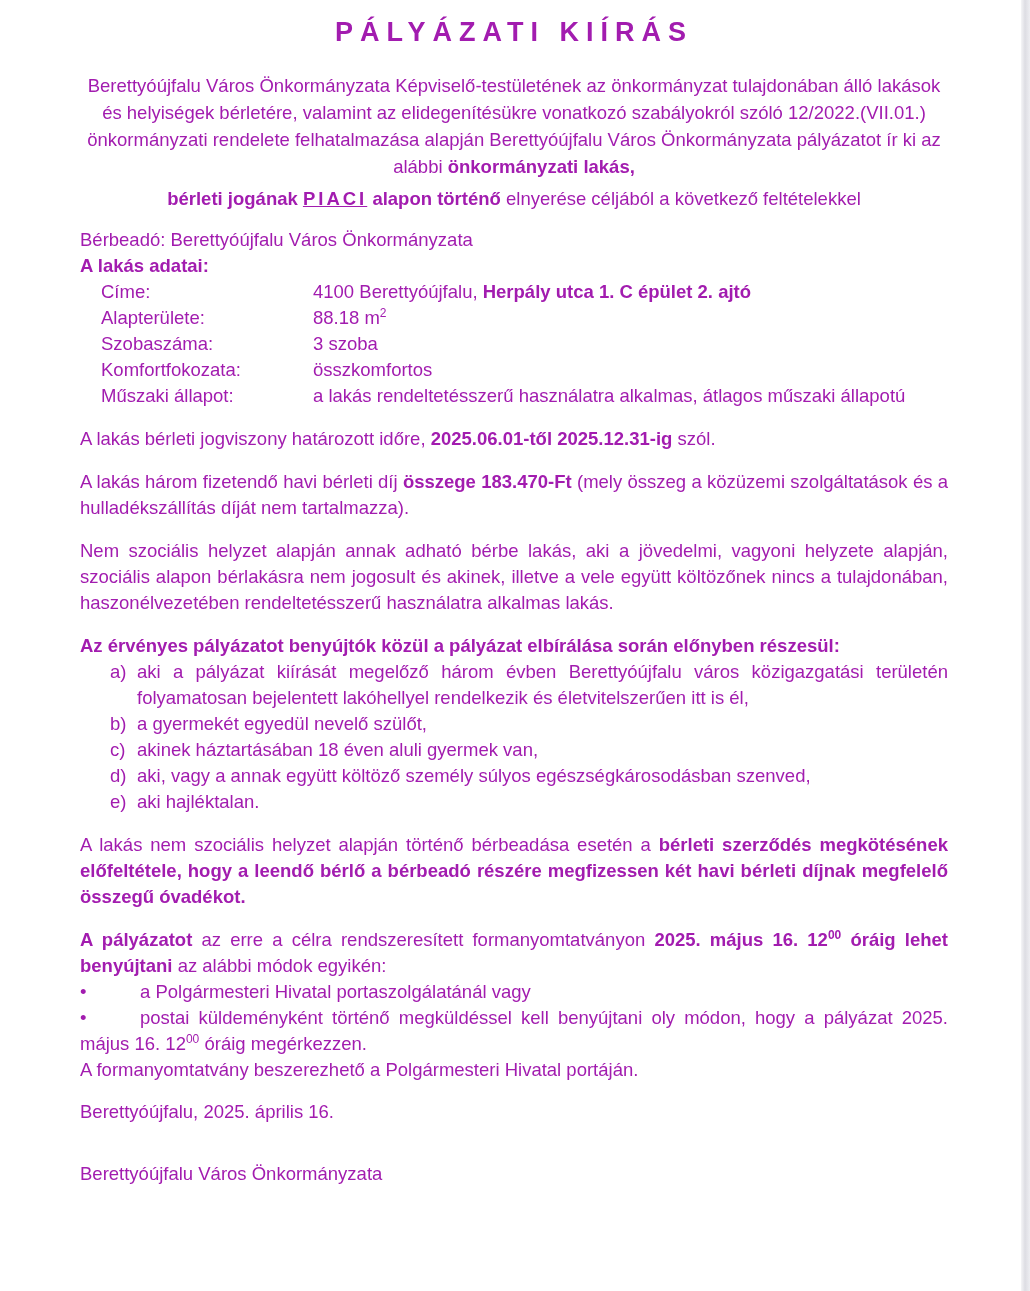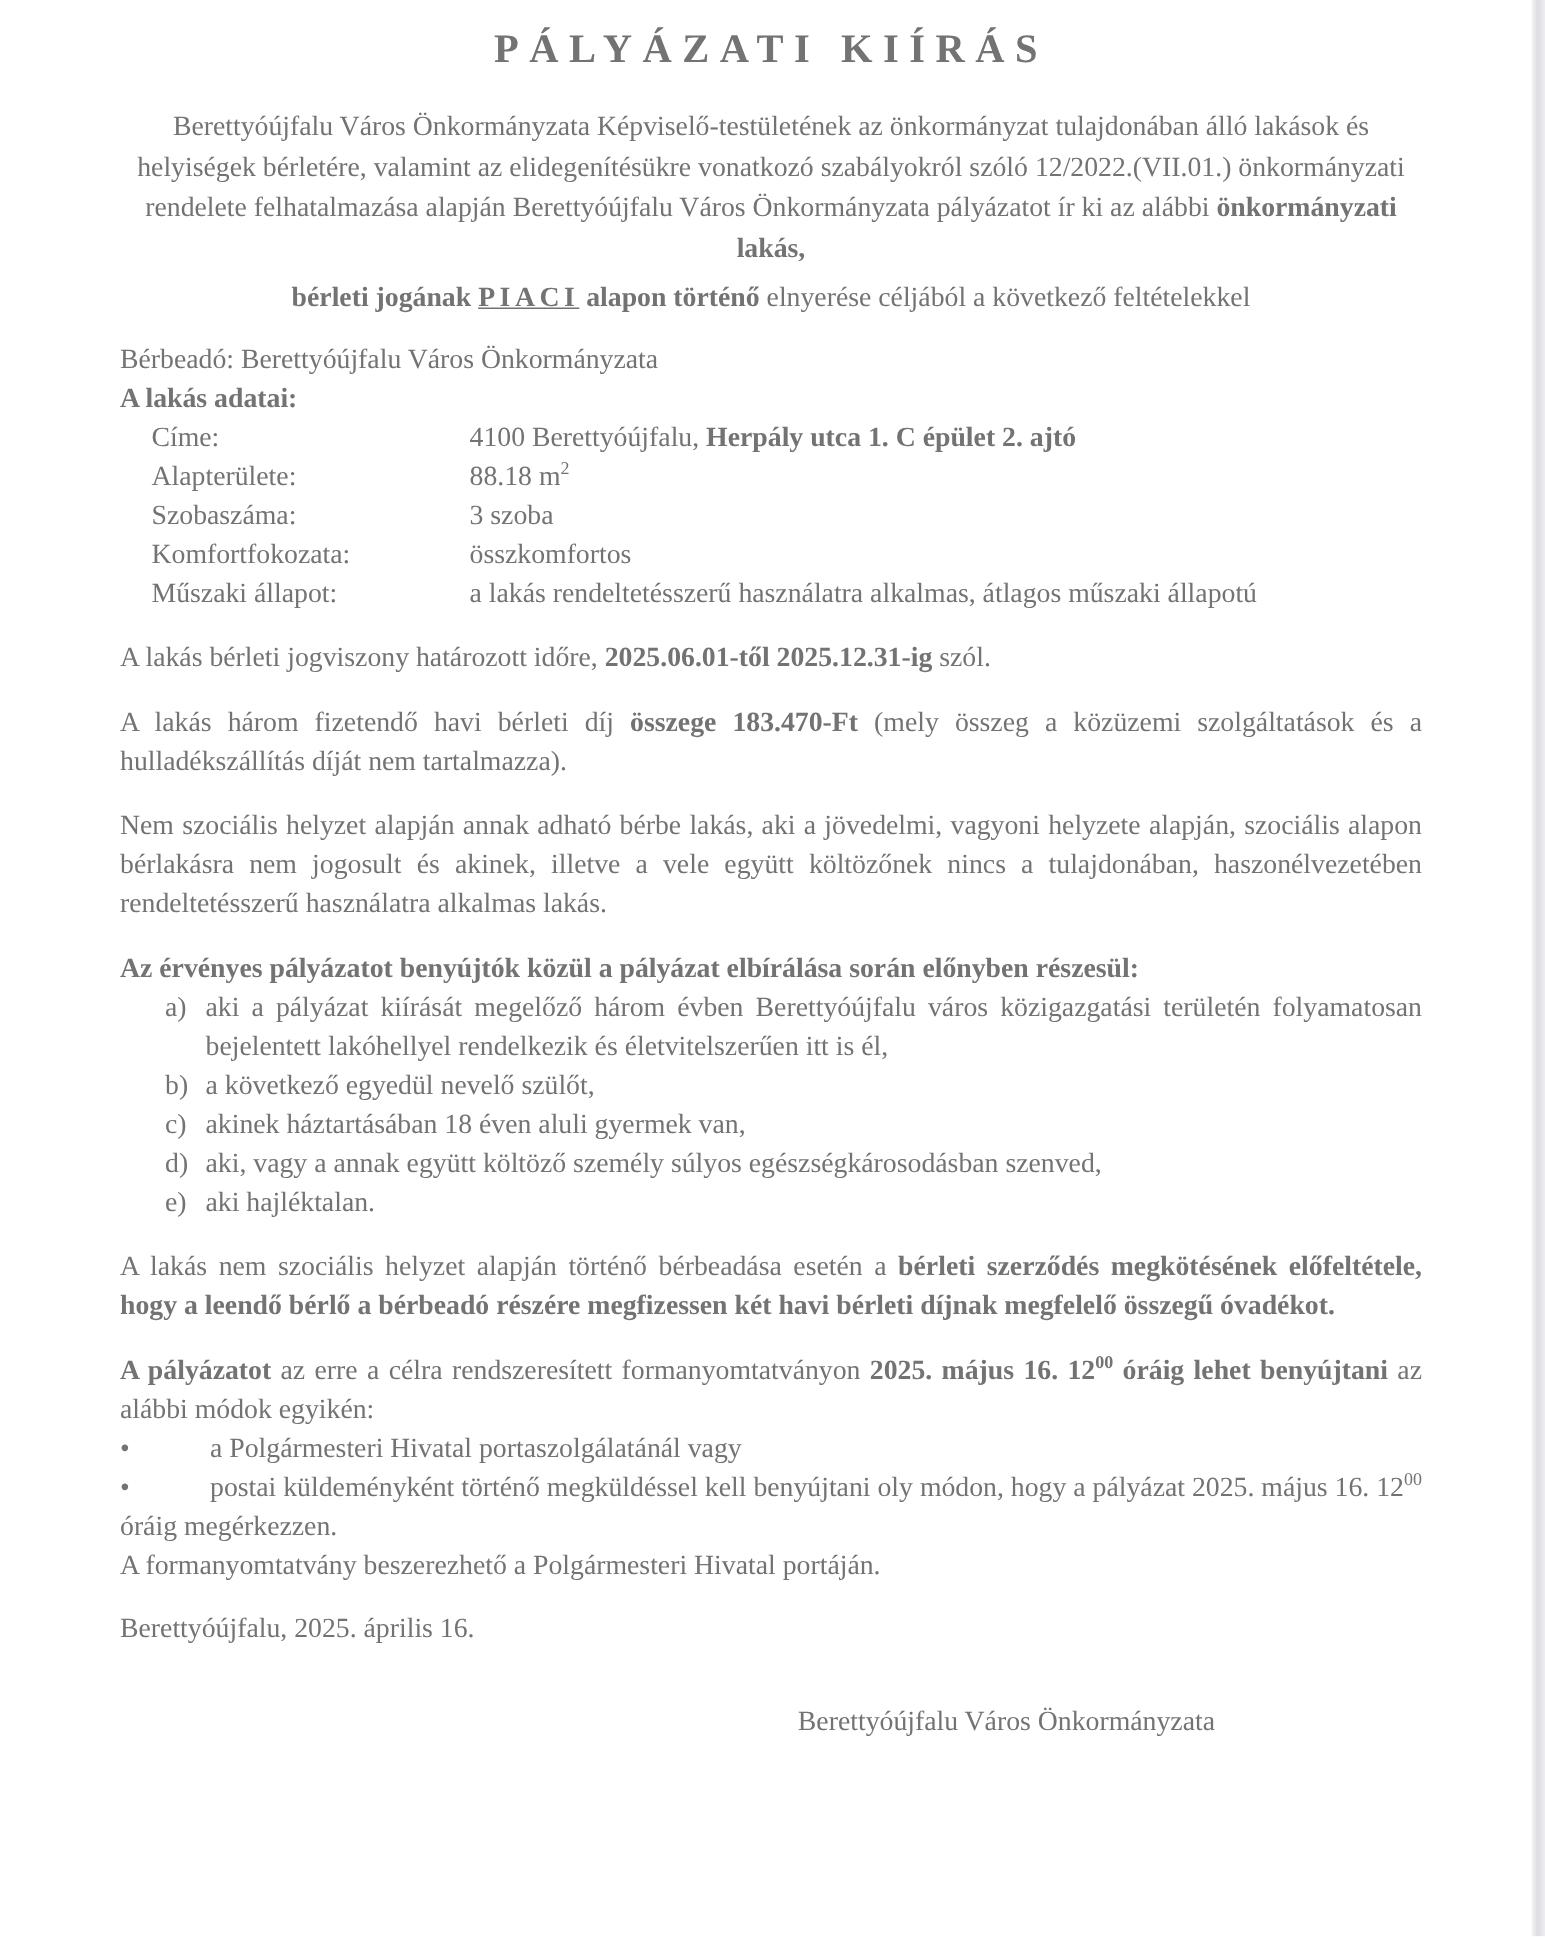--- a/index.html
+++ b/index.html
@@ -1,21 +1,21 @@
 <!DOCTYPE html>
 <html lang="hu"><head>
 <meta charset="utf-8">
 <style>
   html,body{margin:0;padding:0;background:#ffffff;}
   .page{
     position:relative;
     width:1030px;height:1291px;
     background:#ffffff;
-    color:#737373;
-    font-family:Liberation Serif, serif;
+    color:#a21caf;
+    font-family:Liberation Sans, sans-serif;
     overflow:hidden;
   }
   .edge-strip{
     position:absolute;right:0;top:0;width:9px;height:100%;
     background:linear-gradient(to right,#f5f5f7 0%,#dddde3 45%,#eeeef2 100%);
   }
   .content{
     padding:16px 82px 0 80px;
     font-size:18.5px;
     line-height:26px;
@@ -53,21 +53,21 @@
   .bullet-lead{ display:inline-block; width:60px; }
   sup{
     font-size:12px;
     line-height:0;
     vertical-align:super;
   }
   .form-note{ margin-top:0; }
   .dateline{ margin-top:16px; }
   .signature{
     margin-top:36px;
-    text-align:right;
+    text-align:left;
     padding-right:138px;
   }
 </style>
 </head>
 <body>
 
 <div class="page">
   <div class="edge-strip"></div>
 
   <div class="content">
@@ -109,21 +109,21 @@
 
     <p class="section"><span>A lakás bérleti jogviszony határozott időre, </span><span class="b">2025.06.01-től 2025.12.31-ig</span><span> szól.</span></p>
 
     <p class="section just"><span>A lakás három fizetendő havi bérleti díj </span><span class="b">összege 183.470-Ft</span><span> (mely összeg a közüzemi szolgáltatások és a hulladékszállítás díját nem tartalmazza).</span></p>
 
     <p class="section just">Nem szociális helyzet alapján annak adható bérbe lakás, aki a jövedelmi, vagyoni helyzete alapján, szociális alapon bérlakásra nem jogosult és akinek, illetve a vele együtt költözőnek nincs a tulajdonában, haszonélvezetében rendeltetésszerű használatra alkalmas lakás.</p>
 
     <div class="section">
       <p class="b">Az érvényes pályázatot benyújtók közül a pályázat elbírálása során előnyben részesül:</p>
       <div class="list-item"><span class="list-marker">a)</span><span>aki a pályázat kiírását megelőző három évben Berettyóújfalu város közigazgatási területén folyamatosan bejelentett lakóhellyel rendelkezik és életvitelszerűen itt is él,</span></div>
-      <div class="list-item"><span class="list-marker">b)</span><span>a következő egyedül nevelő szülőt,</span></div>
+      <div class="list-item"><span class="list-marker">b)</span><span>a gyermekét egyedül nevelő szülőt,</span></div>
       <div class="list-item"><span class="list-marker">c)</span><span>akinek háztartásában 18 éven aluli gyermek van,</span></div>
       <div class="list-item"><span class="list-marker">d)</span><span>aki, vagy a annak együtt költöző személy súlyos egészségkárosodásban szenved,</span></div>
       <div class="list-item"><span class="list-marker">e)</span><span>aki hajléktalan.</span></div>
     </div>
 
 
     <p class="section just"><span>A lakás nem szociális helyzet alapján történő bérbeadása esetén a </span><span class="b">bérleti szerződés megkötésének előfeltétele, hogy a leendő bérlő a bérbeadó részére megfizessen két havi bérleti díjnak megfelelő összegű óvadékot.</span></p>
 
     <p class="section just"><span class="b">A pályázatot</span><span> az erre a célra rendszeresített formanyomtatványon </span><span class="b">2025. május 16. 12</span><sup class="b">00</sup><span class="b"> óráig lehet benyújtani</span><span> az alábbi módok egyikén:</span></p>
 

